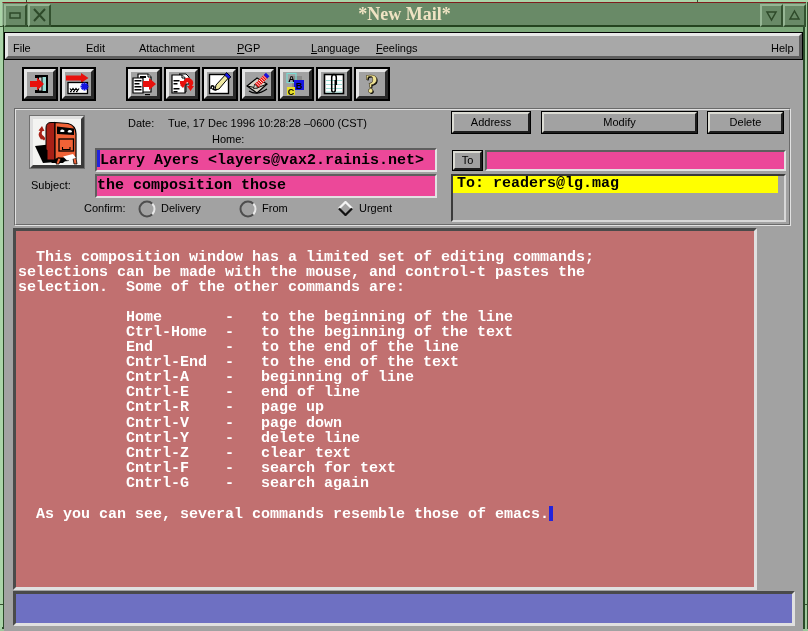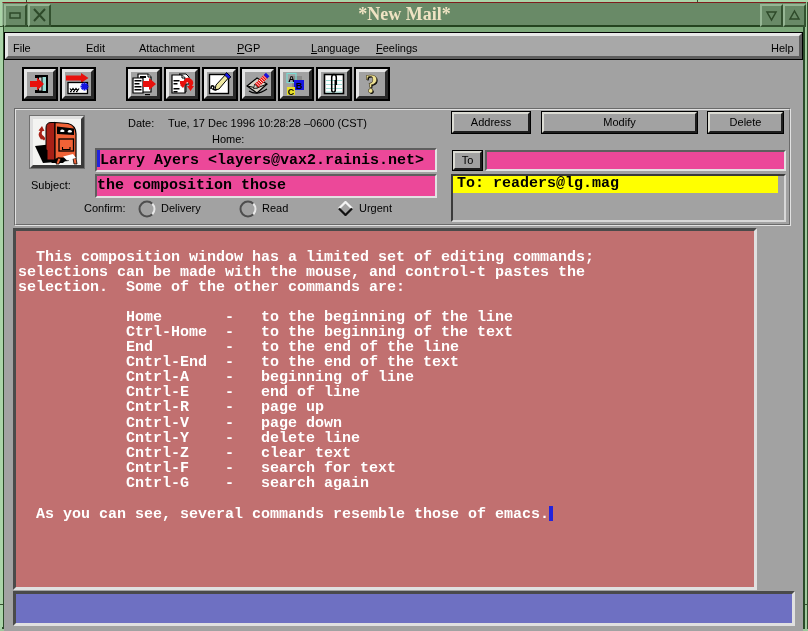--- a/index.html
+++ b/index.html
@@ -275,21 +275,21 @@
       <circle cx="9" cy="9" r="7.5" fill="#a2a2a2"></circle>
       <path d="M 14.3 3.7 A 7.5 7.5 0 1 0 14.3 14.3" fill="none" stroke="#4e4e4e" stroke-width="2"></path>
       <path d="M 14.3 3.7 A 7.5 7.5 0 0 1 14.3 14.3" fill="none" stroke="#e8e8e8" stroke-width="2"></path>
     </svg>
   <div class="lbl" style="left:157px; top:170px;">Delivery</div>
   <svg class="abs" style="left:235px; top:168px;" width="18" height="18">
       <circle cx="9" cy="9" r="7.5" fill="#a2a2a2"></circle>
       <path d="M 14.3 3.7 A 7.5 7.5 0 1 0 14.3 14.3" fill="none" stroke="#4e4e4e" stroke-width="2"></path>
       <path d="M 14.3 3.7 A 7.5 7.5 0 0 1 14.3 14.3" fill="none" stroke="#e8e8e8" stroke-width="2"></path>
     </svg>
-  <div class="lbl" style="left:258px; top:170px;">Read</div>
+  <div class="lbl" style="left:258px; top:170px;">From</div>
   <svg class="abs" style="left:334px; top:169px;" width="15" height="15">
       <path d="M7.5 1 L14 7.5 L7.5 14 L1 7.5 Z" fill="#a2a2a2"></path>
       <path d="M1 7.5 L7.5 1 L14 7.5" fill="none" stroke="#f4f4f4" stroke-width="2.2"></path>
       <path d="M14 7.5 L7.5 14 L1 7.5" fill="none" stroke="#111" stroke-width="2.2"></path>
     </svg>
   <div class="lbl" style="left:355px; top:170px;">Urgent</div>
 
   <div class="pbtn" style="left:447px; top:79px; width:80px; height:23px; line-height:21px;"><div class="bev"></div><span>Address</span></div>
   <div class="pbtn" style="left:537px; top:79px; width:157px; height:23px; line-height:21px;"><div class="bev"></div><span>Modify</span></div>
   <div class="pbtn" style="left:703px; top:79px; width:77px; height:23px; line-height:21px;"><div class="bev"></div><span>Delete</span></div>

